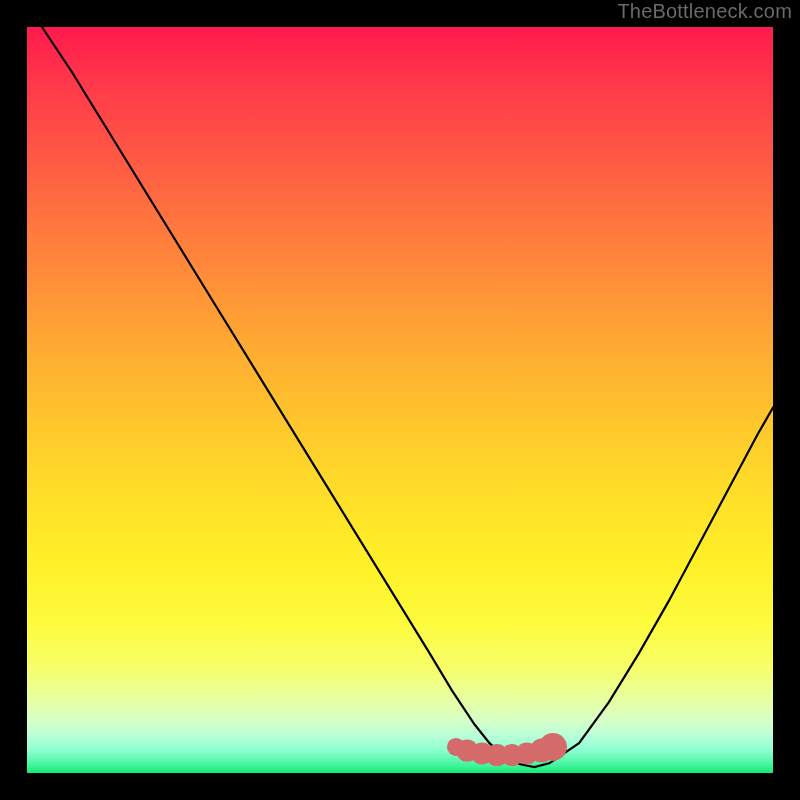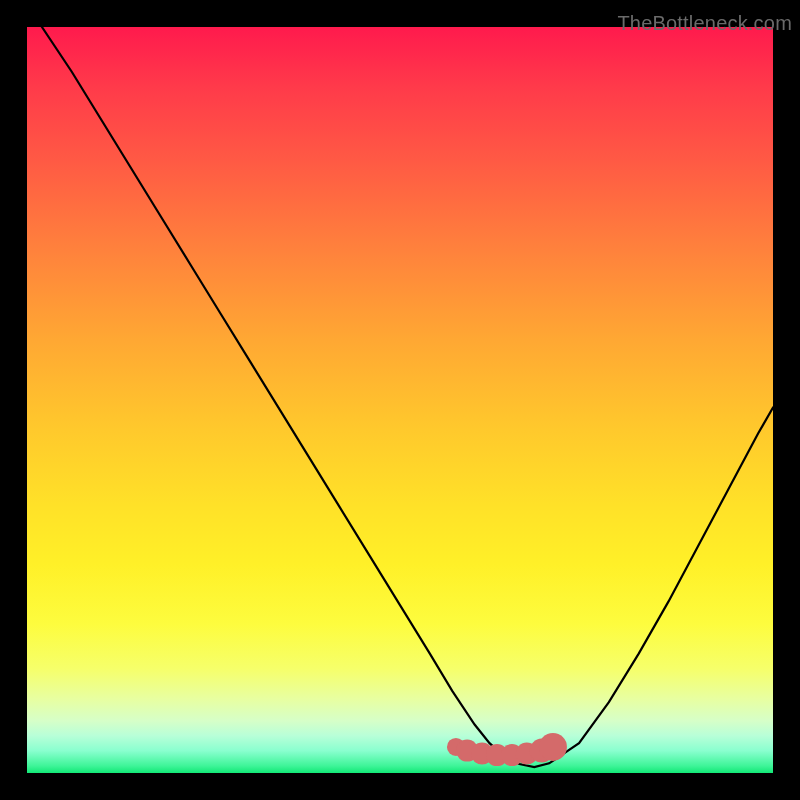--- a/index.html
+++ b/index.html
@@ -40,21 +40,21 @@
       #e8ffa0 90%,
       #d6ffc8 93%,
       #b8ffd8 95%,
       #8affcf 97%,
       #40f59a 99%,
       #12e876 100%
     );
   }
   .watermark {
     position: absolute;
-    top: 12px;
+    top: 0;
     right: 8px;
     color: #6a6a6a;
     font-size: 20px;
     font-weight: 500;
     letter-spacing: 0.2px;
     user-select: none;
     text-align: center;
   }
   svg {
     position: absolute;

